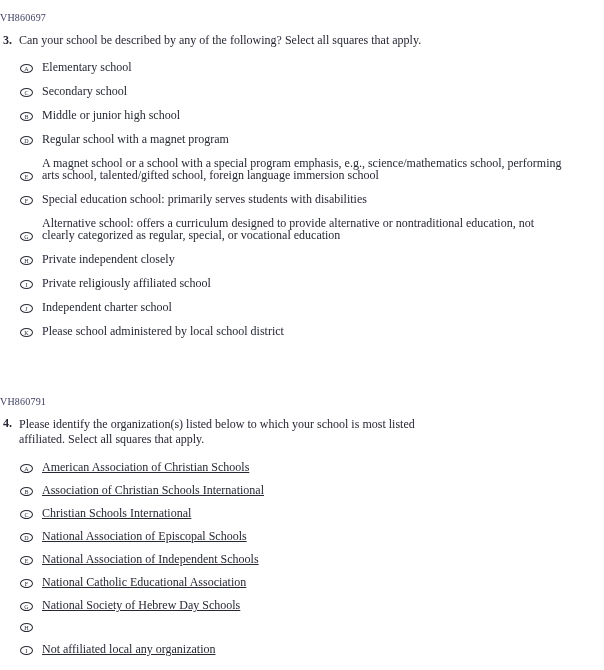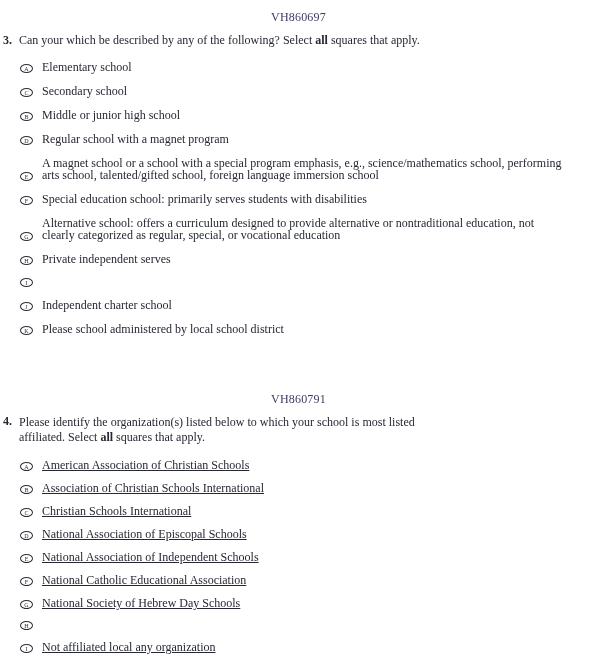--- a/index.html
+++ b/index.html
@@ -8,23 +8,23 @@
     width: 604px;
     height: 670px;
     background: #ffffff;
     font-family: "Liberation Serif", serif;
     font-size: 12px;
     line-height: 12px;
     color: #262833;
     overflow: hidden;
   }
   .codeline {
-    text-align: center;
+    text-align: left;
     padding: 14px 7px 0 0;
-    font-size: 12px;
+    font-size: 10px;
     line-height: 7px;
     color: #3c3c60;
     letter-spacing: 0.2px;
   }
   .codeline.second { padding-top: 49px; }
   .qrow { display: flex; margin: 12px 0 0 3px; }
   .qrow.first { margin-top: 13px; }
   .qnum { font-weight: bold; width: 16px; flex: none; }
   .qtitle { }
   .q4title { width: 430px; line-height: 15px; }
@@ -41,32 +41,32 @@
     border-radius: 50%;
     margin: 1px 9px 0 0;
     display: flex;
     align-items: center;
     justify-content: center;
     font-size: 6px;
     line-height: 6px;
     color: #2b2d38;
   }
   .optlabel { max-width: 520px; }
-  b { font-weight: bold; }
+  b { font-weight: normal; }
 </style>
 </head>
 <body>
 
 <div class="page">
 
   <div class="codeline">VH860697</div>
 
   <div class="qrow first">
     <span class="qnum">3.</span>
-    <span class="qtitle"><span>Can your which be described by any of the following? Select </span><b>all</b><span> squares that apply.</span></span>
+    <span class="qtitle"><span>Can your school be described by any of the following? Select </span><b>all</b><span> squares that apply.</span></span>
   </div>
 
   <div class="opts">
     <div class="opt">
       <span class="bubble">A</span>
       <span class="optlabel">Elementary school</span>
     </div>
     <div class="opt">
       <span class="bubble">C</span>
       <span class="optlabel">Secondary school</span>
@@ -86,24 +86,25 @@
     <div class="opt">
       <span class="bubble">F</span>
       <span class="optlabel">Special education school: primarily serves students with disabilities</span>
     </div>
     <div class="opt">
       <span class="bubble">G</span>
       <span class="optlabel">Alternative school: offers a curriculum designed to provide alternative or nontraditional education, not clearly categorized as regular, special, or vocational education</span>
     </div>
     <div class="opt">
       <span class="bubble">H</span>
-      <span class="optlabel">Private independent serves</span>
+      <span class="optlabel">Private independent closely</span>
     </div>
     <div class="opt">
       <span class="bubble">I</span>
+      <span class="optlabel">Private religiously affiliated school</span>
     </div>
     <div class="opt">
       <span class="bubble">J</span>
       <span class="optlabel">Independent charter school</span>
     </div>
     <div class="opt">
       <span class="bubble">K</span>
       <span class="optlabel">Please school administered by local school district</span>
     </div>
   </div>

